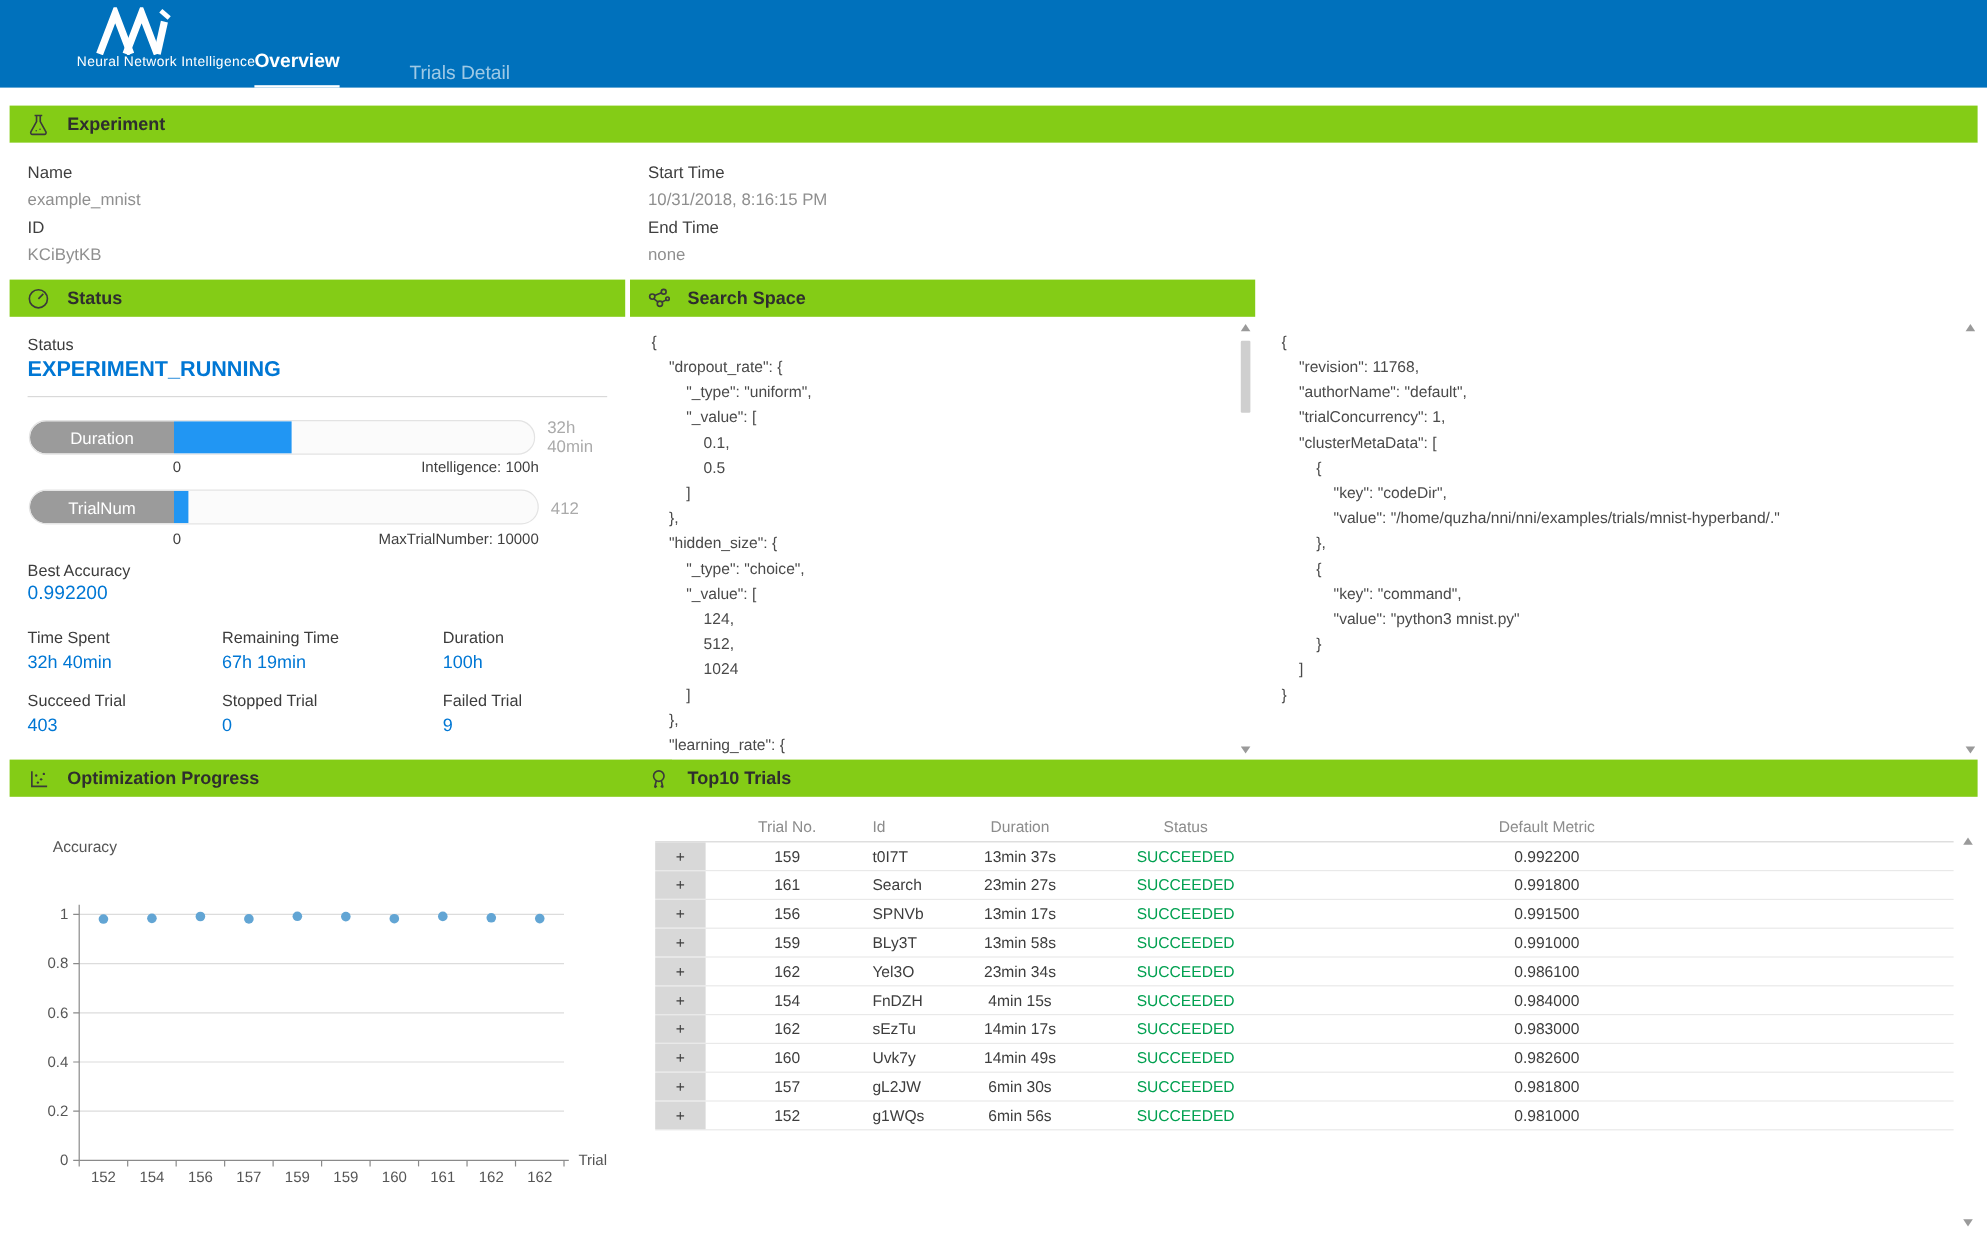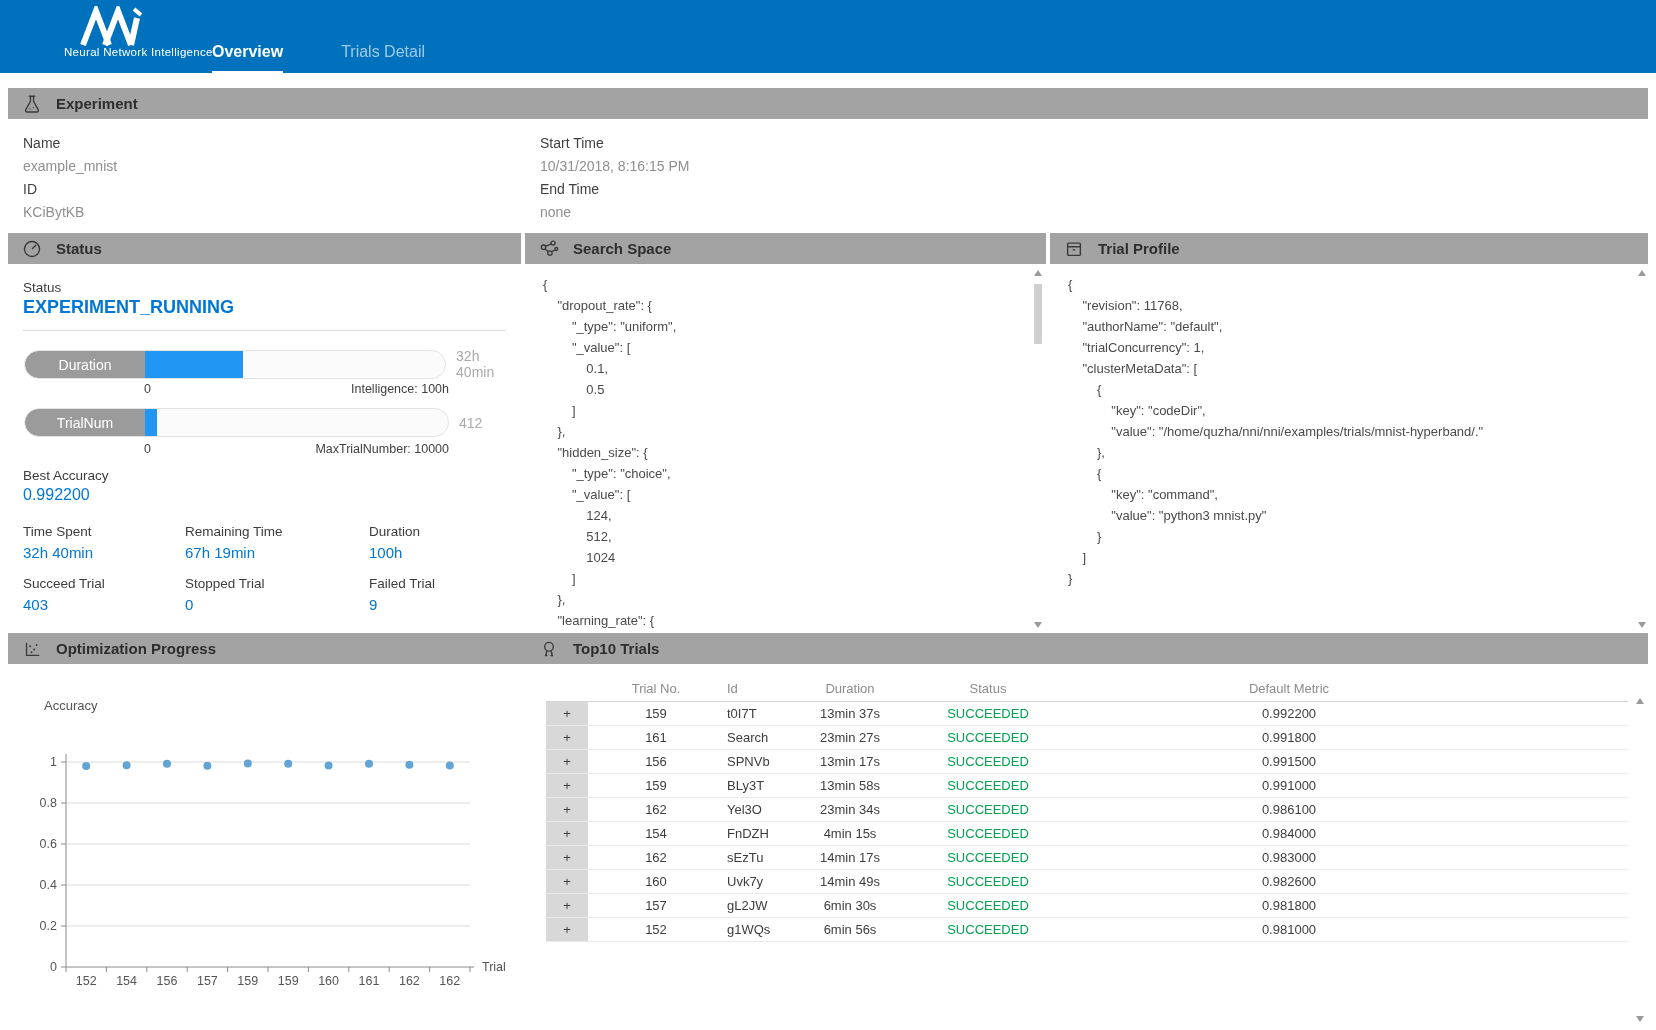--- a/index.html
+++ b/index.html
@@ -6,26 +6,26 @@
   html,body { width:1656px; height:1030px; overflow:hidden; background:#fff;
               font-family:"Liberation Sans", sans-serif; }
   #app { position:relative; width:1656px; height:1030px; background:#fff; }
 
   
   .app-header { position:absolute; left:0; top:0; width:1656px; height:73px; background:#0071bc; }
   .logo-wrap { position:absolute; left:64px; top:6px; width:180px; }
   .logo-mark { display:block; margin-left:14px; }
   .logo-sub { color:#fff; font-size:11.5px; font-weight:normal; letter-spacing:.3px; margin-top:0; white-space:nowrap; }
   .tabs { position:absolute; left:212px; top:0; height:73px; display:flex; align-items:flex-end; gap:58px; }
-  .tab { font-size:16px; padding-bottom:12px; cursor:pointer; }
+  .tab { font-size:16px; padding-bottom:2px; cursor:pointer; }
   .tab.active { color:#fff; font-weight:bold; border-bottom:2px solid #fff; padding-bottom:10px; }
   .tab.inactive { color:rgba(255,255,255,0.62); }
 
   
-  .bar { position:absolute; height:31px; background:#a3a3a3; display:flex; align-items:center; }
+  .bar { position:absolute; height:31px; background:#84cc16; display:flex; align-items:center; }
   .bar .bar-icon { margin-left:14px; display:flex; align-items:center; }
   .bar .bar-title { margin-left:14px; font-size:15px; font-weight:bold; color:#2e2e2e; }
   .bar svg { stroke:#3a3a3a; fill:none; stroke-width:1.5; }
 
   
   .exp-content { position:absolute; left:8px; top:119px; width:1640px; height:114px; background:#fff; }
   .fgroup { position:absolute; top:12px; }
   .fline { height:23px; font-size:14px; display:flex; align-items:center; white-space:nowrap; }
   .flabel { color:#3f3f3f; }
   .fvalue { color:#8f8f8f; }
@@ -230,29 +230,20 @@
     "learning_rate": {</pre>
       <div class="scrollbar" style="right:2px; top:6px; bottom:4px;">
         <div class="sb-arrow up"></div>
         <div class="sb-thumb" style="top:14px; height:60px;"></div>
         <div class="sb-arrow down"></div>
       </div>
     </div>
   </div>
 
   <div class="panel" style="left:1050px; top:233px; width:598px; height:399px;">
-    <div class="bar" style="left:0; top:0; width:598px;">
-      <span class="bar-icon">
-        <svg width="20" height="20" viewBox="0 0 22 22">
-            <rect x="4" y="4.5" width="14" height="13.5" rx="1"></rect>
-            <path d="M4 8.5 h14 M9.5 12 h3"></path>
-          </svg>
-      </span>
-      <span class="bar-title">Trial Profile</span>
-    </div>
     <div class="panel-body">
       <pre class="json-pre">{
     "revision": 11768,
     "authorName": "default",
     "trialConcurrency": 1,
     "clusterMetaData": [
         {
             "key": "codeDir",
             "value": "/home/quzha/nni/nni/examples/trials/mnist-hyperband/."
         },

